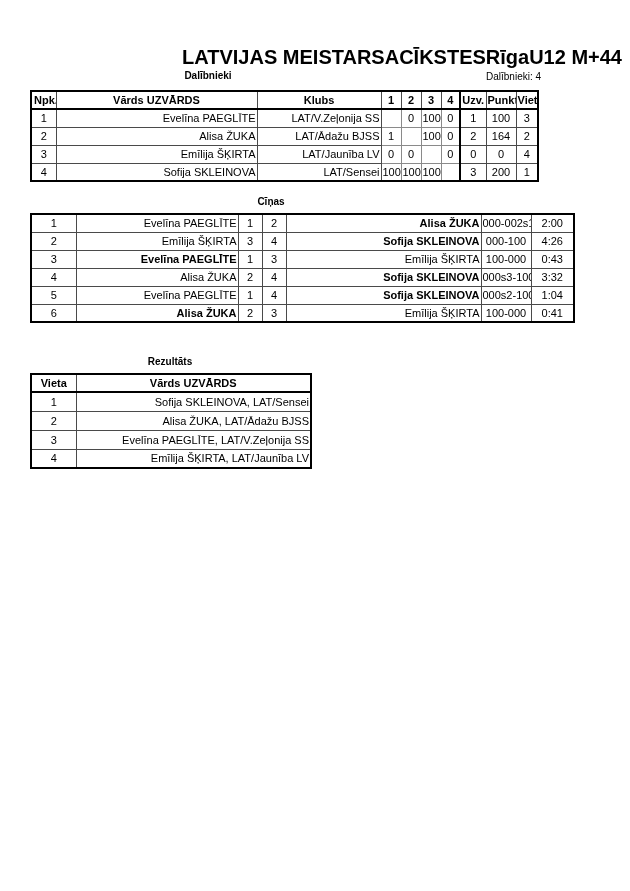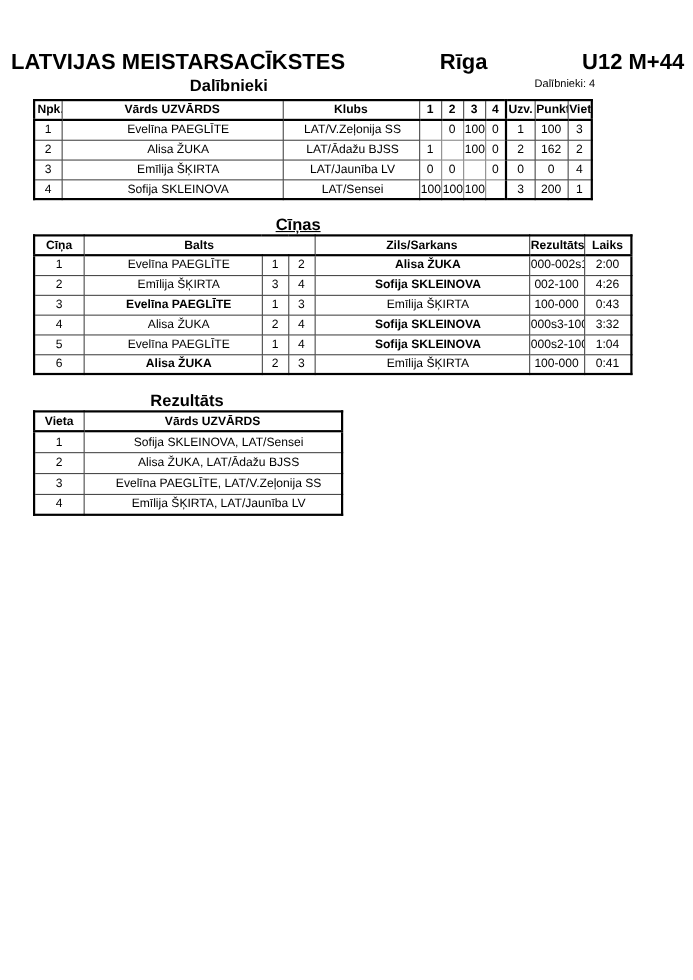--- a/index.html
+++ b/index.html
@@ -3,46 +3,46 @@
 <meta charset="utf-8">
 <style>
   html,body{margin:0;padding:0;}
   body{
     width:630px;height:891px;background:#ffffff;position:relative;
     font-family:"Liberation Sans",sans-serif;color:#000;
     -webkit-font-smoothing:antialiased;
   }
   .title{
     position:absolute;top:46px;left:10px;width:612px;
-    display:flex;justify-content:space-between;align-items:baseline;
+    display:flex;justify-content:flex-end;align-items:baseline;
     font-weight:bold;font-size:20px;white-space:nowrap;
   }
   .sec-heading{
-    position:absolute;font-size:15px;font-weight:bold;
+    position:absolute;font-size:10px;font-weight:bold;
     transform:translateX(-50%);white-space:nowrap;
   }
   #heading-participants{left:208px;top:70px;}
-  #heading-fights{left:271px;top:196px;text-decoration:underline;}
+  #heading-fights{left:271px;top:196px;}
   #heading-results{left:170px;top:356px;}
   .count-label{position:absolute;left:486px;top:71px;font-size:10px;}
 
   table{
     border-collapse:collapse;table-layout:fixed;position:absolute;
     background:#fff;border:2px solid #000;
   }
   th,td{
     box-sizing:border-box;overflow:hidden;white-space:nowrap;
     font-size:11px;font-weight:normal;height:18px;padding:0 1px;
     border:1px solid #4a4a4a;vertical-align:middle;
   }
   th{font-weight:bold;}
   tr.hdr th{border-bottom:2px solid #000;}
   .c{text-align:center;}
-  .l{text-align:center;padding-left:12px;}
-  .l4{text-align:center;padding-left:4px;margin-left:12px;}
+  .l{text-align:right;padding-left:12px;}
+  .l4{text-align:right;padding-left:4px;margin-left:12px;}
   .lh{text-align:left;padding-left:2px;}
 
   #t-participants{left:30px;top:90px;width:507px;}
   #t-participants td.mx{border-color:#8a8a8a;}
   #t-participants .uzv{border-left:2px solid #000;margin-top:48px;}
 
   #t-fights{left:30px;top:213px;width:543px;}
 
   #t-results{left:30px;top:373px;width:280px;}
   #t-results td{height:19px;}
@@ -99,21 +99,21 @@
   </tr>
   <tr>
     <td class="c">2</td>
     <td class="l">Alisa ŽUKA</td>
     <td class="l4">LAT/Ādažu BJSS</td>
     <td class="c mx">1</td>
     <td class="c mx"></td>
     <td class="c mx">100</td>
     <td class="c mx">0</td>
     <td class="c uzv">2</td>
-    <td class="c">162</td>
+    <td class="c">164</td>
     <td class="c">2</td>
   </tr>
   <tr>
     <td class="c">3</td>
     <td class="l">Emīlija ŠĶIRTA</td>
     <td class="l4">LAT/Jaunība LV</td>
     <td class="c mx">0</td>
     <td class="c mx">0</td>
     <td class="c mx"></td>
     <td class="c mx">0</td>
@@ -142,43 +142,36 @@
   <colgroup>
     <col style="width:45px">
       <col style="width:162px">
       <col style="width:24px">
       <col style="width:24px">
     <col style="width:195px">
       <col style="width:50px">
       <col style="width:43px">
   </colgroup>
   <tbody>
-      <tr class="hdr">
-    <th class="c">Cīņa</th>
-    <th class="c" colspan="3">Balts</th>
-    <th class="c">Zils/Sarkans</th>
-    <th class="c">Rezultāts</th>
-    <th class="c">Laiks</th>
-  </tr>
   <tr>
     <td class="c">1</td>
     <td class="l">Evelīna PAEGLĪTE</td>
     <td class="c">1</td>
     <td class="c">2</td>
     <td class="l" style="font-weight: bold;">Alisa ŽUKA</td>
     <td class="c">000-002s1</td>
     <td class="c">2:00</td>
   </tr>
   <tr>
     <td class="c">2</td>
     <td class="l">Emīlija ŠĶIRTA</td>
     <td class="c">3</td>
     <td class="c">4</td>
     <td class="l" style="font-weight: bold;">Sofija SKLEINOVA</td>
-    <td class="c">002-100</td>
+    <td class="c">000-100</td>
     <td class="c">4:26</td>
   </tr>
   <tr>
     <td class="c">3</td>
     <td class="l" style="font-weight: bold;">Evelīna PAEGLĪTE</td>
     <td class="c">1</td>
     <td class="c">3</td>
     <td class="l">Emīlija ŠĶIRTA</td>
     <td class="c">100-000</td>
     <td class="c">0:43</td>

